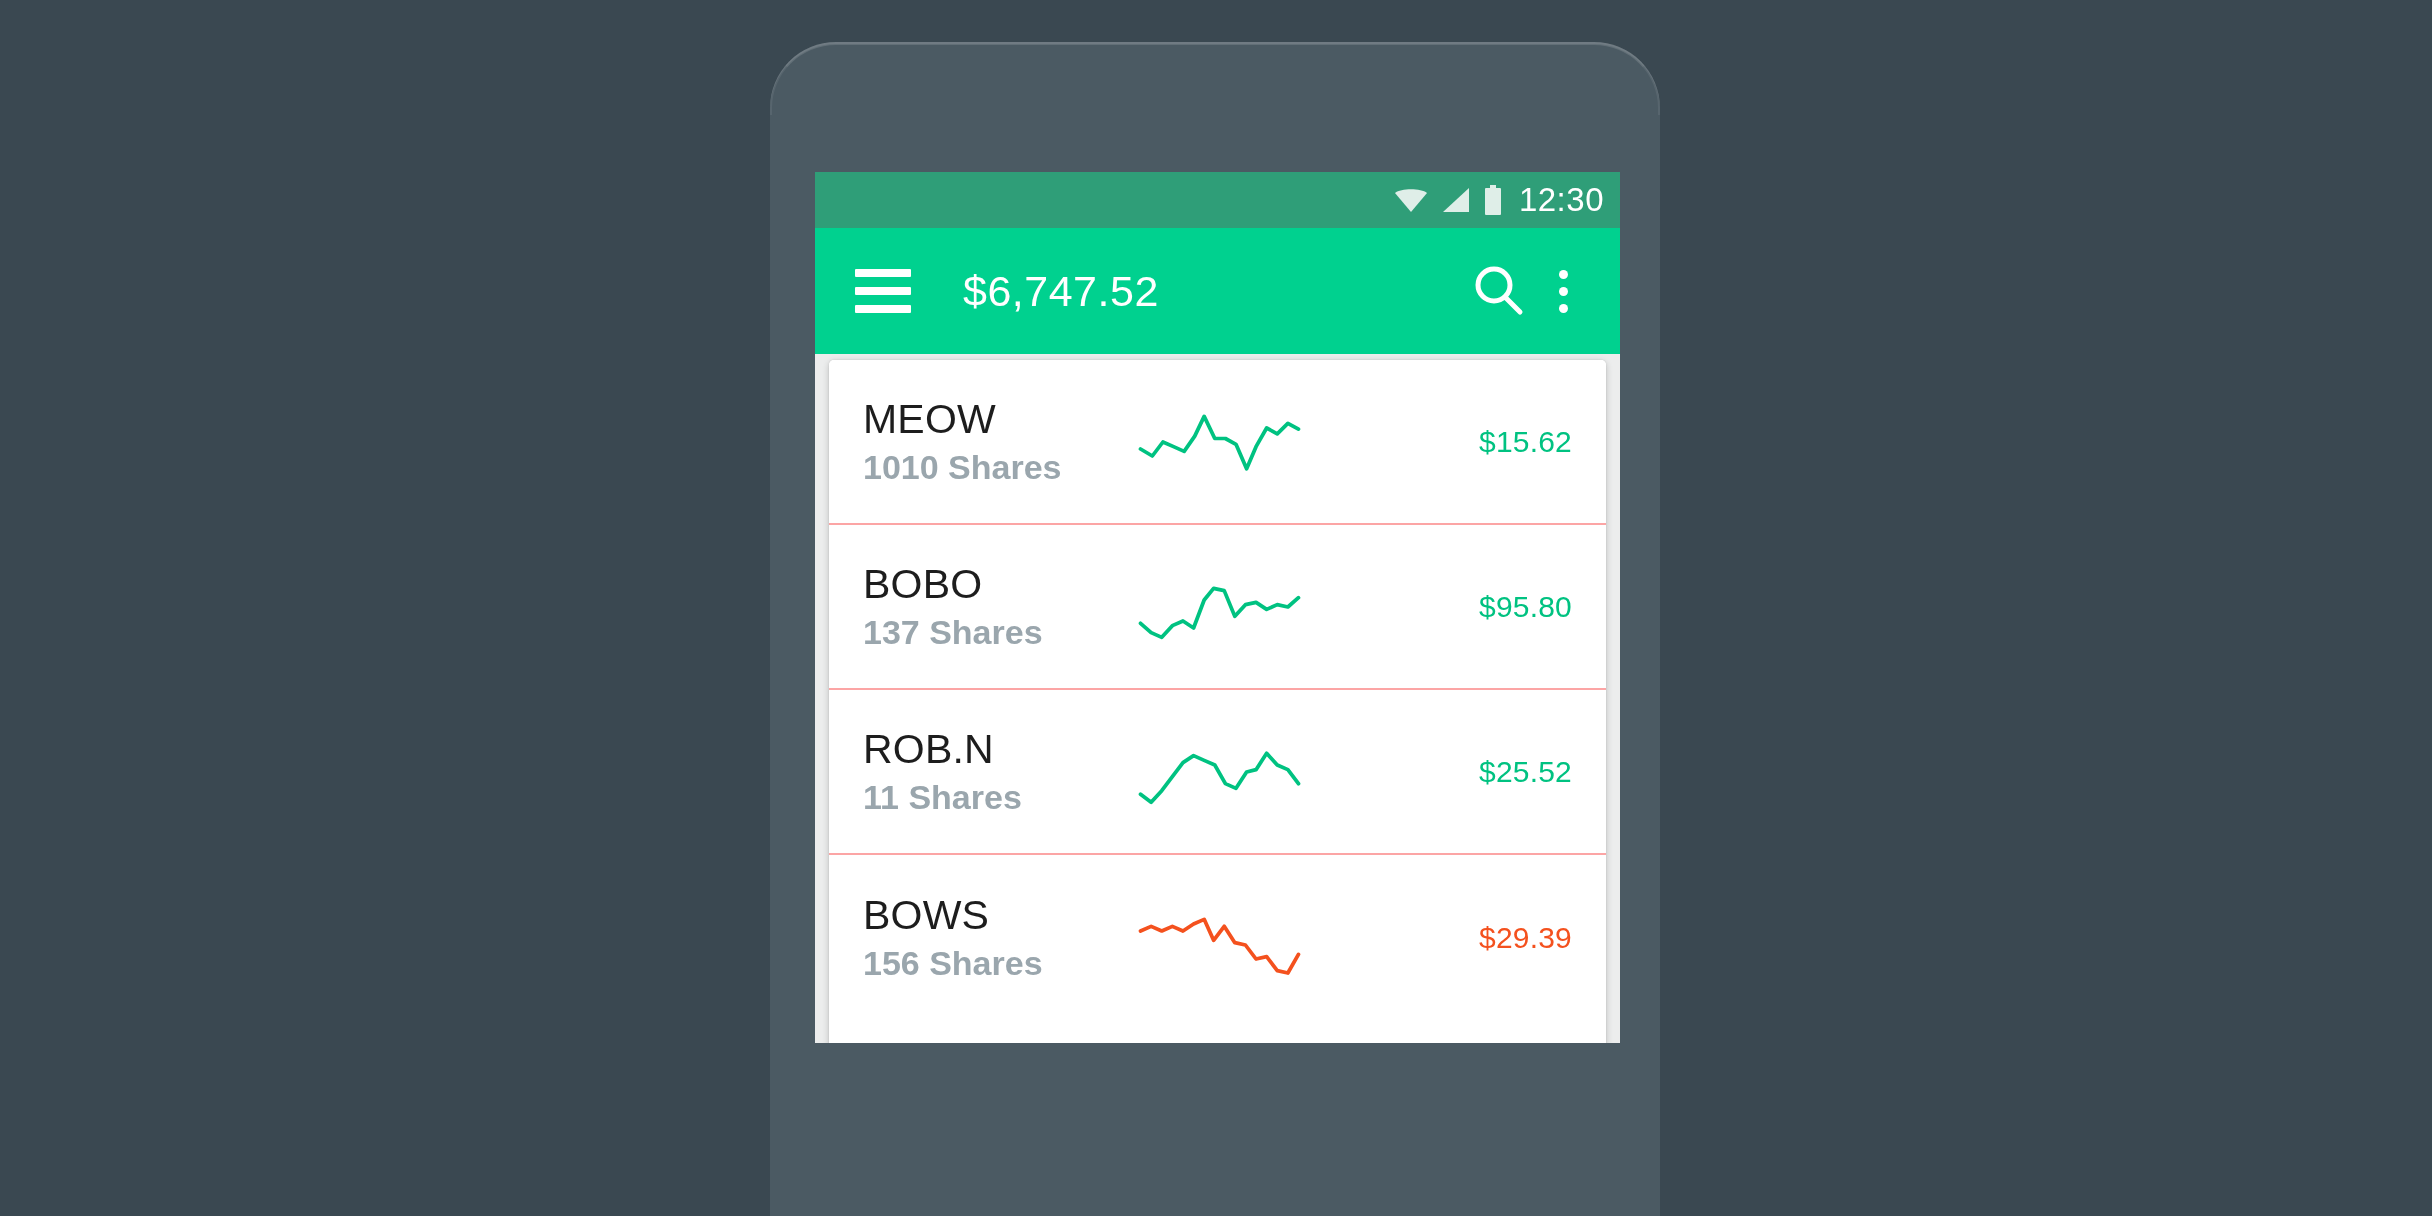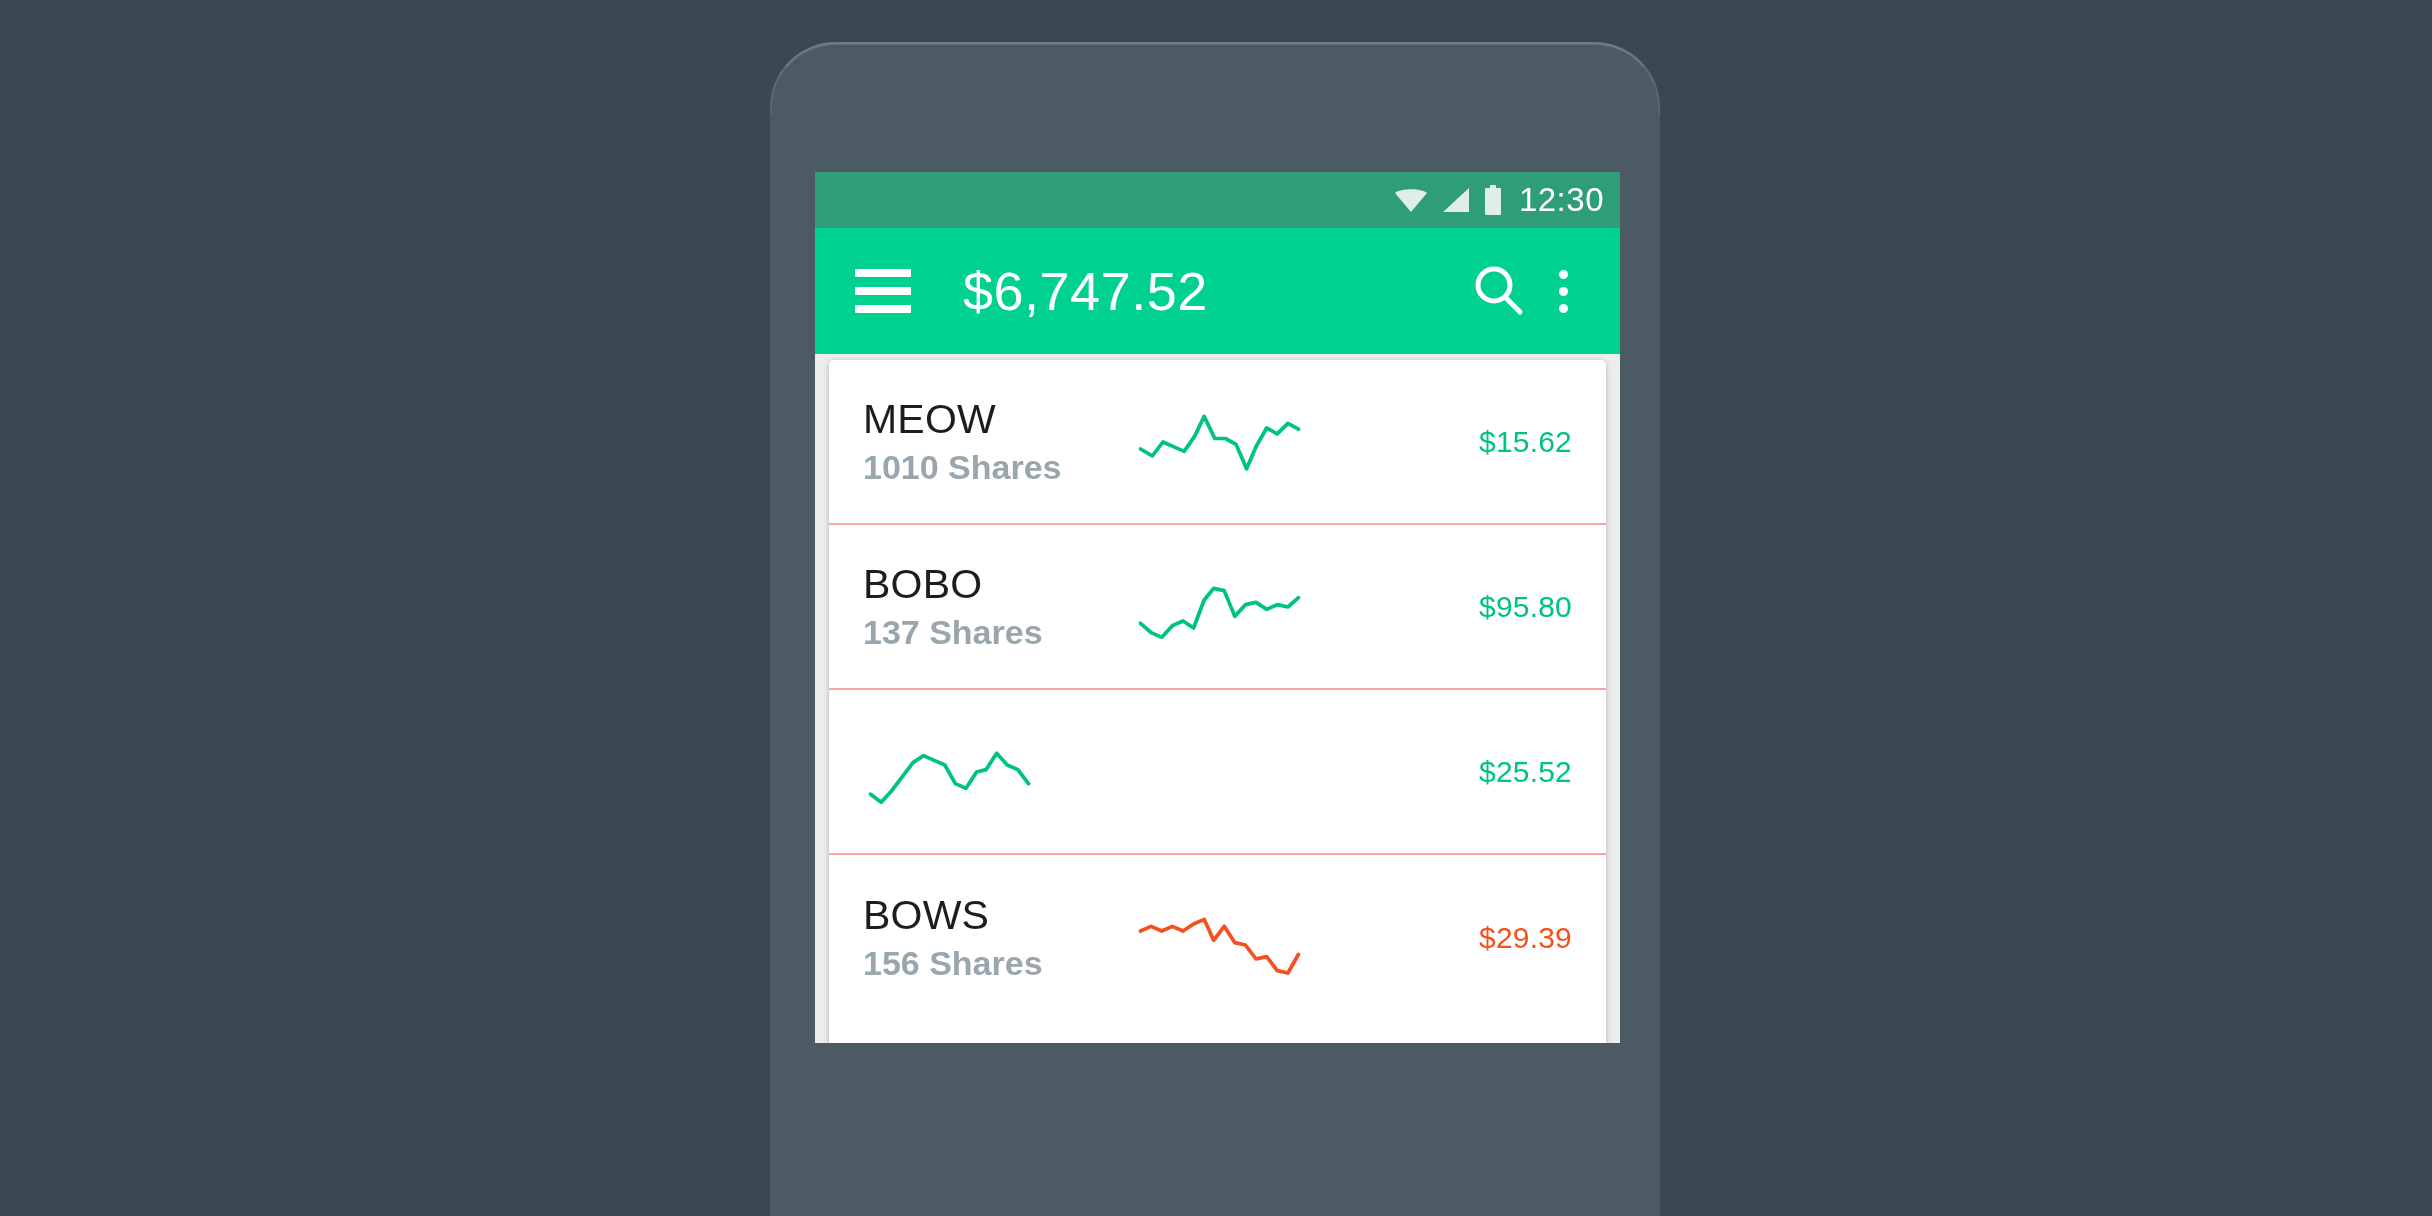--- a/index.html
+++ b/index.html
@@ -83,21 +83,21 @@
     width: 56px; height: 44px;
     display:flex; flex-direction:column; justify-content:space-between;
     cursor: pointer;
     flex: 0 0 auto;
   }
   #hamburger-button i {
     display:block; height:8px; width:100%; background:#fff; border-radius:1px;
   }
   #app-bar-title {
     color: #ffffff;
-    font-size: 54px;
+    font-size: 43px;
     font-weight: 400;
     margin-left: 52px;
     letter-spacing: 0.5px;
     white-space: nowrap;
     flex: 1 1 auto;
   }
   #search-button { width:58px; height:58px; cursor:pointer; flex:0 0 auto; }
   #overflow-button {
     width: 42px; height: 58px;
     display:flex; flex-direction:column; align-items:center; justify-content:center;
@@ -225,20 +225,24 @@
           <div class="shares">137 Shares</div>
         </div>
         <div class="row-spark">
           <svg width="165" height="84" viewBox="0 0 140 72" preserveAspectRatio="none">
             <polyline points="3,50 12,58 21,62 30,52 39,48 48,54 57,30 65,20 74,22 83,44 92,34 101,32 110,38 119,34 128,36 137,28" fill="none" stroke="#00c281" stroke-width="3.2" stroke-linejoin="round" stroke-linecap="round"></polyline>
           </svg>
         </div>
         <div class="row-price price-up">$95.80</div>
       </div>
       <div class="stock-row">
+        <div class="row-left">
+          <div class="ticker">ROB.N</div>
+          <div class="shares">11 Shares</div>
+        </div>
         <div class="row-spark">
           <svg width="165" height="84" viewBox="0 0 140 72" preserveAspectRatio="none">
             <polyline points="3,55 12,62 21,52 30,40 39,28 48,22 57,26 66,30 75,46 84,50 93,36 101,34 110,20 119,30 128,34 137,46" fill="none" stroke="#00c281" stroke-width="3.2" stroke-linejoin="round" stroke-linecap="round"></polyline>
           </svg>
         </div>
         <div class="row-price price-up">$25.52</div>
       </div>
       <div class="stock-row">
         <div class="row-left">
           <div class="ticker">BOWS</div>

